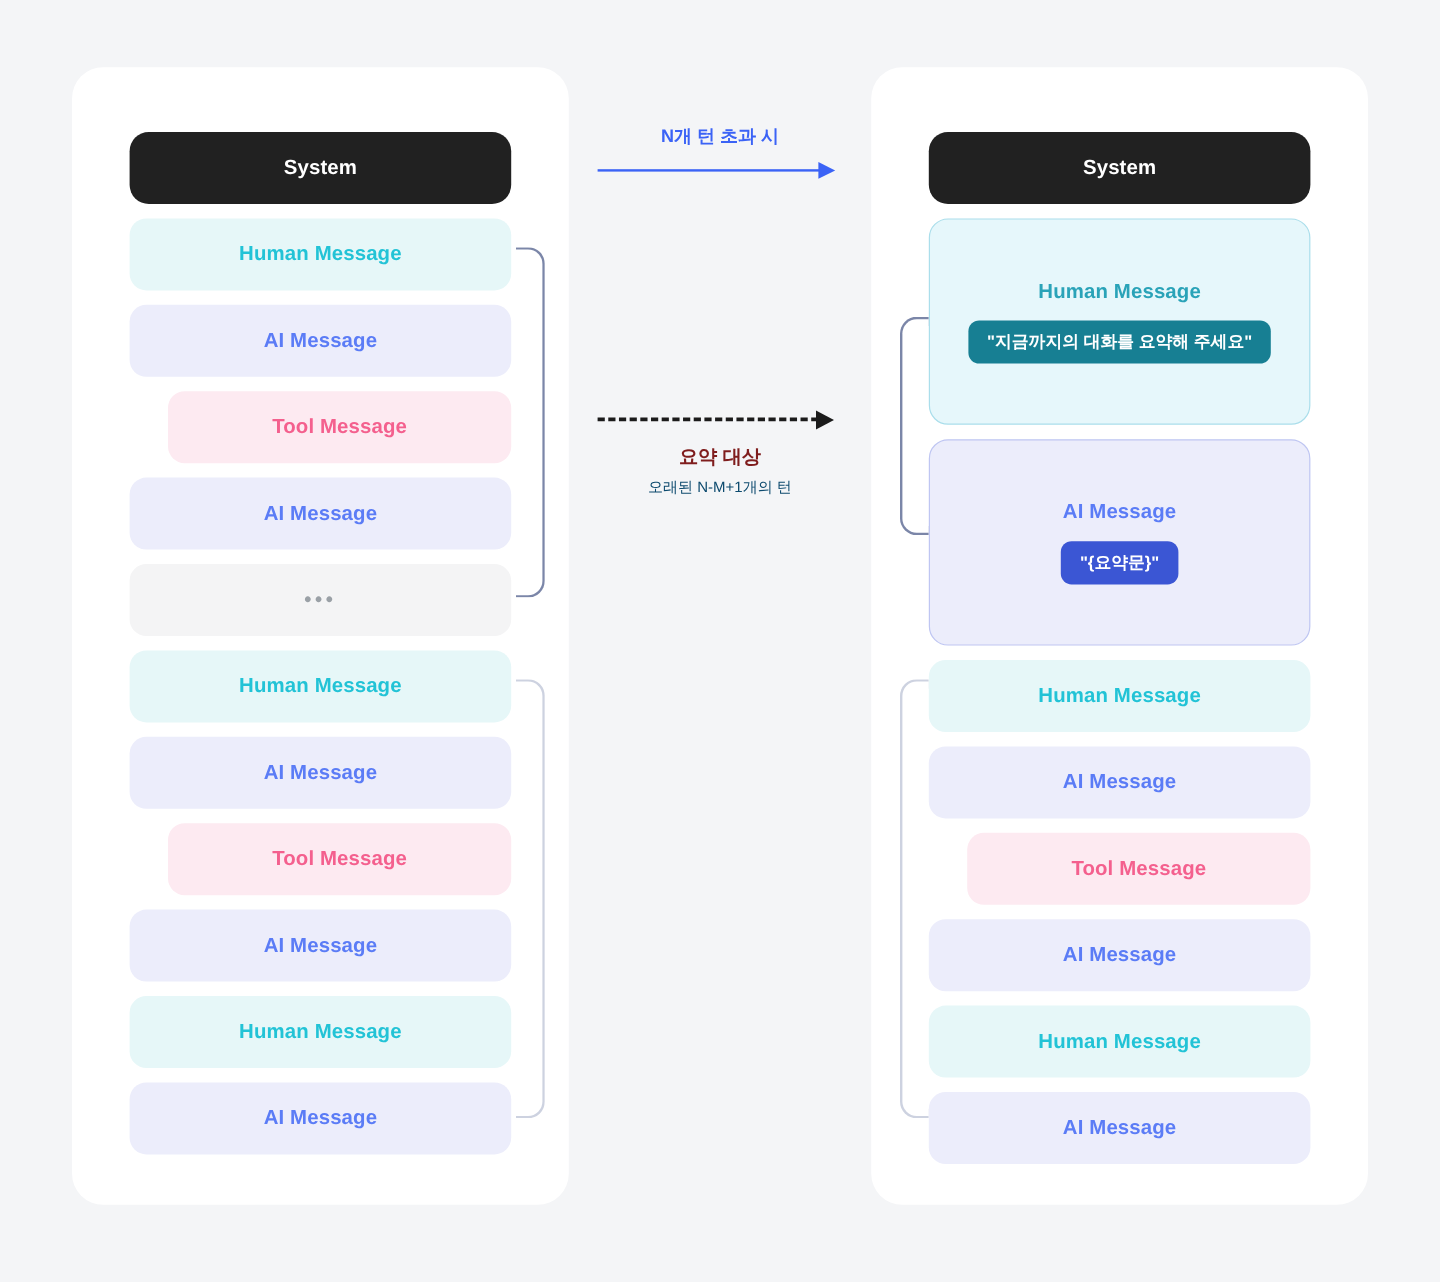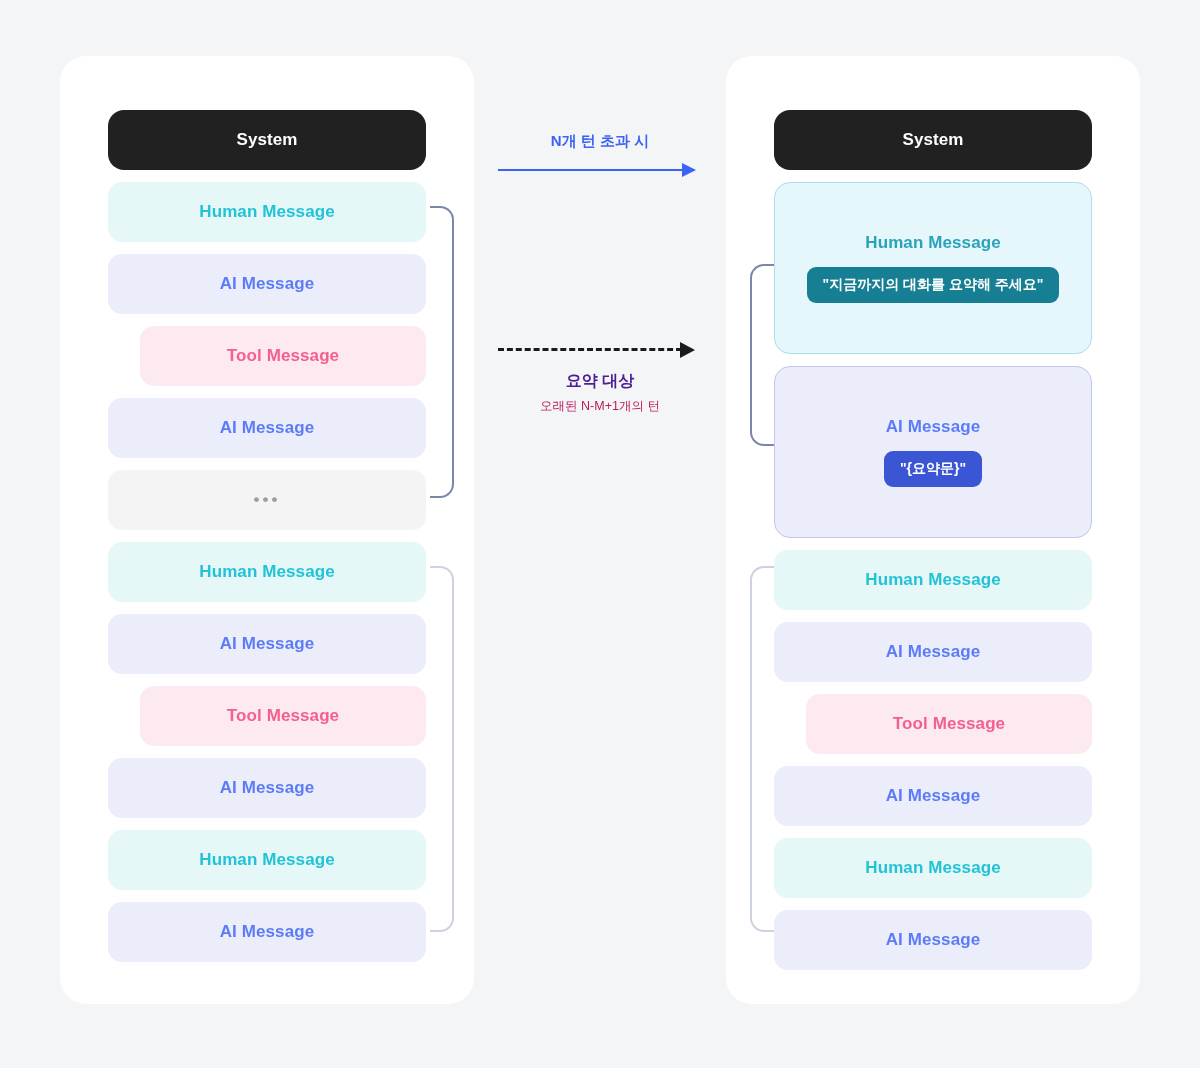--- a/index.html
+++ b/index.html
@@ -141,26 +141,26 @@
     position: absolute; left: 200px; top: -1px;
     width: 0; height: 0;
     border-top: 8px solid transparent;
     border-bottom: 8px solid transparent;
     border-left: 15px solid #1b1b1b;
   }
   .caption-main {
     margin-top: 14px;
     font-size: 16px;
     font-weight: 700;
-    color: #4c1d95;
+    color: #7f1d1d;
   }
   .caption-sub {
     margin-top: 6px;
     font-size: 12.5px;
-    color: #be185d;
+    color: #0c4a6e;
   }
 </style>
 </head>
 <body>
 
 <div class="diagram">
 
   <div class="panel panel-left">
     <div class="stack">
 
@@ -222,21 +222,21 @@
 
       <div class="msg ai">AI Message</div>
 
     </div>
   </div>
 
   <div class="bracket left-facing" style="left:750px; top:264px; height:182px;"></div>
 
   <div class="bracket left-facing faint" style="left:750px; top:566px; height:366px;"></div>
 
-  <div class="connector" style="top:104px;margin-top:28px;">
+  <div class="connector" style="top:104px;">
     <div class="arrow-caption-top">N개 턴 초과 시</div>
     <div class="solid-arrow-wrap">
       <div class="solid-line"></div>
       <div class="solid-head"></div>
     </div>
   </div>
 
   <div class="connector" style="top:343px;">
     <div class="dashed-arrow-wrap">
       <div class="dashed-line"></div>

